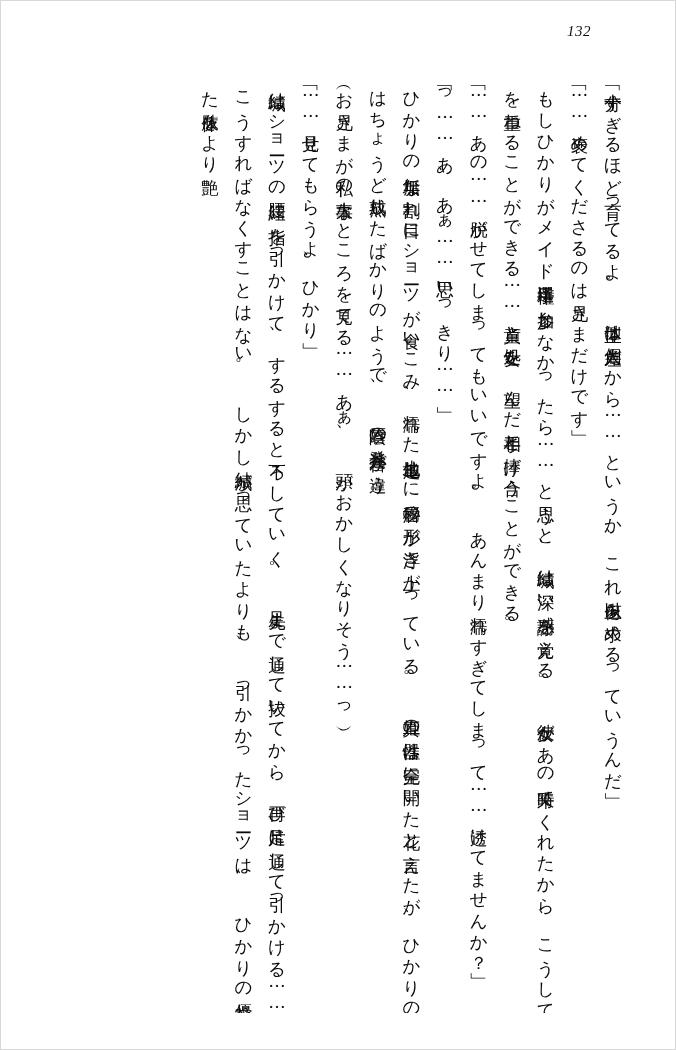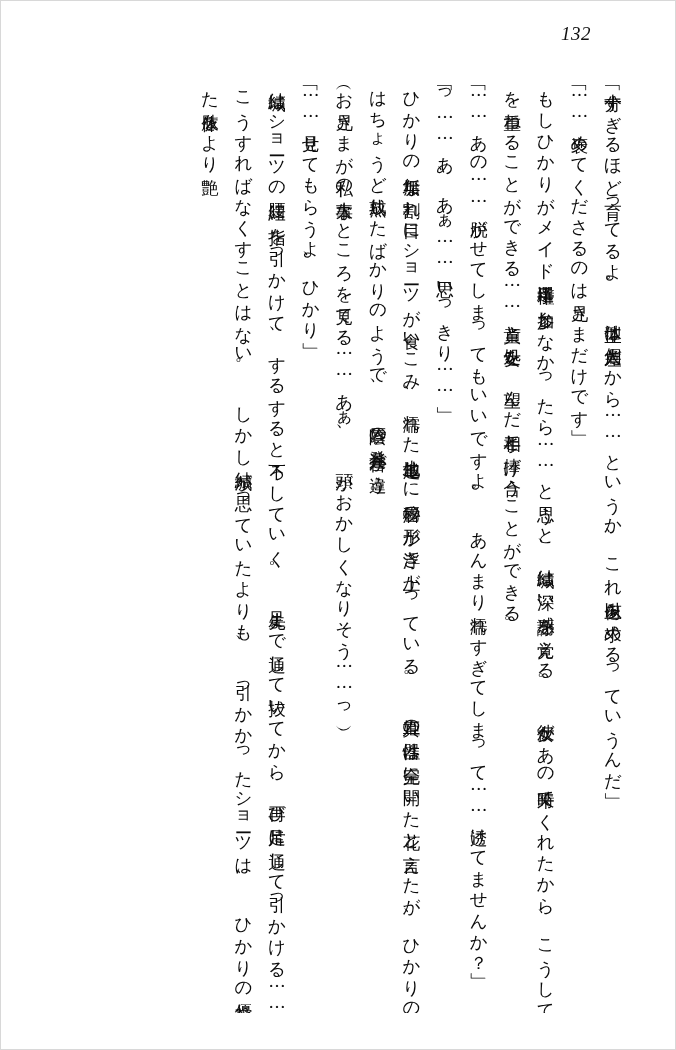--- a/index.html
+++ b/index.html
@@ -15,21 +15,21 @@
     overflow: hidden;
     box-sizing: border-box;
     border: 1px solid #d8d8d8;
   }
   .page-number {
     position: absolute;
     top: 22px;
     right: 84px;
     font-family: "Liberation Serif", "DejaVu Serif", serif;
     font-style: italic;
-    font-size: 19px;
+    font-size: 15px;
     color: #111111;
     letter-spacing: 0.5px;
   }
   .body-text {
     position: absolute;
     top: 78px;
     left: 40px;
     right: 46px;
     bottom: 36px;
     writing-mode: vertical-rl;

